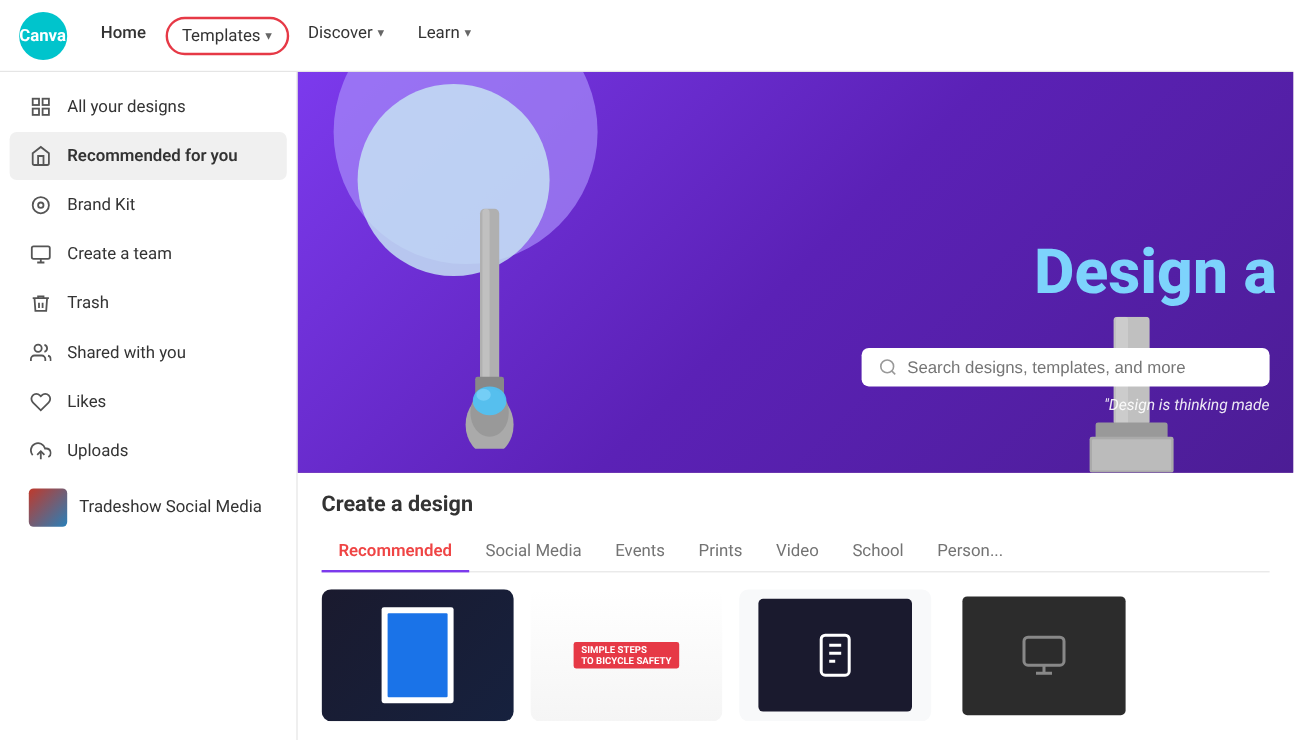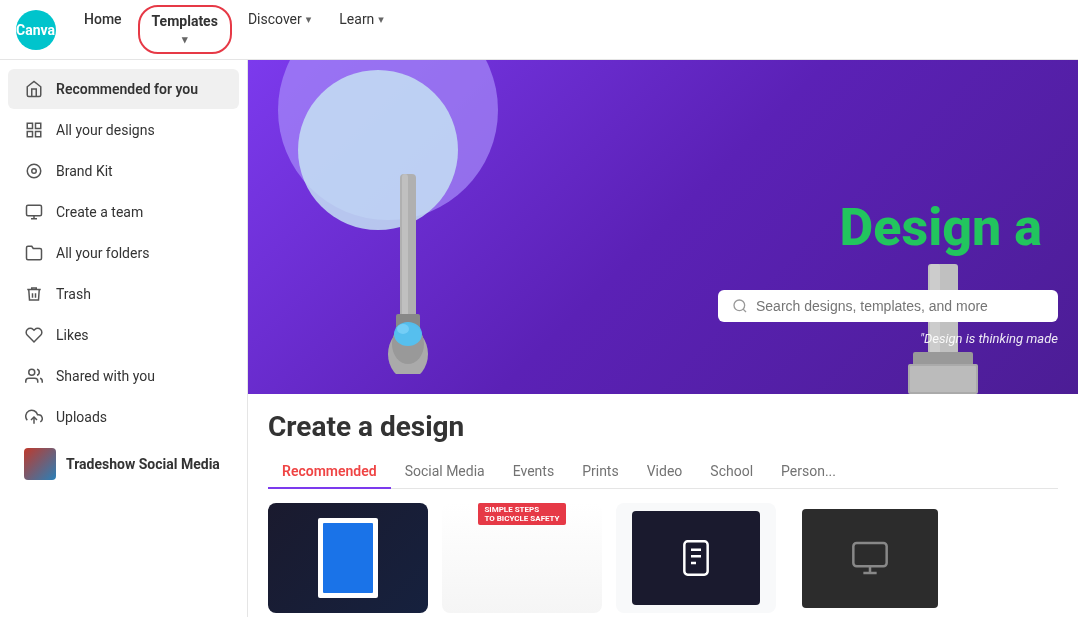--- a/index.html
+++ b/index.html
@@ -34,22 +34,21 @@
       font-size: 14px;
       cursor: pointer;
       display: flex; align-items: center; gap: 4px;
       color: #333;
     }
     .nav-item.home { font-weight: 500; }
     .nav-item.templates-highlighted {
       border: 2px solid #e63946;
       border-radius: 20px;
       color: #333;
-      font-weight: 700;
-      flex-direction: column;
+      font-weight: 400;
     }
     .chevron { font-size: 11px; color: #666; }
 
     
     .main-layout {
       display: flex;
       height: calc(617px - 60px);
     }
 
     
@@ -76,21 +75,20 @@
       font-weight: 600;
     }
     .sidebar-icon {
       width: 20px; height: 20px;
       display: flex; align-items: center; justify-content: center;
       flex-shrink: 0;
       color: #555;
     }
     .sidebar-item.has-thumbnail {
       gap: 10px;
-      font-weight: bold;
     }
     .sidebar-thumbnail {
       width: 32px; height: 32px;
       background: linear-gradient(135deg, #e63946, #457b9d);
       border-radius: 4px;
       flex-shrink: 0;
       overflow: hidden;
     }
 
     
@@ -128,23 +126,23 @@
       background: #c4e0f3;
       border-radius: 50%;
       opacity: 0.85;
     }
     .hero-title {
       position: absolute;
       top: 50%; right: 0;
       transform: translateY(-50%);
       font-size: 52px;
       font-weight: 800;
-      color: #22c55e;
+      color: #7dd3fc;
       text-align: right;
-      padding-right: 36px;
+      padding-right: 14px;
       white-space: nowrap;
     }
     .hero-search {
       position: absolute;
       bottom: 72px; right: 20px;
       display: flex;
       align-items: center;
       background: white;
       border-radius: 6px;
       padding: 8px 14px;
@@ -165,21 +163,21 @@
       font-style: italic;
     }
 
     
     .design-section {
       padding: 16px 20px 0;
       overflow: hidden;
       flex: 1;
     }
     .section-title {
-      font-size: 28px;
+      font-size: 18px;
       font-weight: 700;
       color: #333;
       margin-bottom: 12px;
     }
 
     
     .tabs {
       display: flex;
       gap: 0;
       border-bottom: 1px solid #e5e5e5;
@@ -229,21 +227,21 @@
       width: 50px; height: 70px;
       background: #1a73e8;
       border-radius: 1px;
     }
     .card-2 {
       background: white;
     }
     .card-2-img {
       width: 100%; height: 100%;
       background: linear-gradient(180deg, #fff 0%, #f5f5f5 100%);
-      display: flex; flex-direction: column; align-items: center; 
+      display: flex; flex-direction: column; align-items: center; justify-content: center;
       font-size: 9px; color: #333;
       gap: 4px;
     }
     .card-2-badge {
       background: #e63946;
       color: white;
       font-size: 8px;
       padding: 2px 6px;
       border-radius: 2px;
       font-weight: bold;
@@ -292,42 +290,42 @@
       <span>Learn</span>
       <span class="chevron">▾</span>
     </div>
   </nav>
 </div>
 
 <div class="main-layout">
 
   <aside class="sidebar">
 
-    <div class="sidebar-item active">
-      <span class="sidebar-icon">
-        <svg width="18" height="18" viewBox="0 0 24 24" fill="none" stroke="#555" stroke-width="2">
-          <path d="M3 9l9-7 9 7v11a2 2 0 01-2 2H5a2 2 0 01-2-2z"></path>
-          <polyline points="9 22 9 12 15 12 15 22"></polyline>
-        </svg>
-      </span>
-      <span>Recommended for you</span>
-    </div>
-
     <div class="sidebar-item">
       <span class="sidebar-icon">
         <svg width="18" height="18" viewBox="0 0 24 24" fill="none" stroke="#555" stroke-width="2">
           <rect x="3" y="3" width="7" height="7"></rect>
             <rect x="14" y="3" width="7" height="7"></rect>
           <rect x="3" y="14" width="7" height="7"></rect>
             <rect x="14" y="14" width="7" height="7"></rect>
         </svg>
       </span>
       <span>All your designs</span>
     </div>
 
+    <div class="sidebar-item active">
+      <span class="sidebar-icon">
+        <svg width="18" height="18" viewBox="0 0 24 24" fill="none" stroke="#555" stroke-width="2">
+          <path d="M3 9l9-7 9 7v11a2 2 0 01-2 2H5a2 2 0 01-2-2z"></path>
+          <polyline points="9 22 9 12 15 12 15 22"></polyline>
+        </svg>
+      </span>
+      <span>Recommended for you</span>
+    </div>
+
     <div class="sidebar-item">
       <span class="sidebar-icon">
         <svg width="18" height="18" viewBox="0 0 24 24" fill="none" stroke="#555" stroke-width="2">
           <circle cx="12" cy="12" r="9"></circle>
           <circle cx="12" cy="12" r="3"></circle>
         </svg>
       </span>
       <span>Brand Kit</span>
     </div>
 
@@ -335,60 +333,52 @@
       <span class="sidebar-icon">
         <svg width="18" height="18" viewBox="0 0 24 24" fill="none" stroke="#555" stroke-width="2">
           <rect x="2" y="3" width="20" height="14" rx="2"></rect>
           <line x1="8" y1="21" x2="16" y2="21"></line>
           <line x1="12" y1="17" x2="12" y2="21"></line>
         </svg>
       </span>
       <span>Create a team</span>
     </div>
 
-    <div class="sidebar-item">
-      <span class="sidebar-icon">
-        <svg width="18" height="18" viewBox="0 0 24 24" fill="none" stroke="#555" stroke-width="2">
-          <path d="M22 19a2 2 0 01-2 2H4a2 2 0 01-2-2V5a2 2 0 012-2h5l2 3h9a2 2 0 012 2z"></path>
-        </svg>
-      </span>
-      <span>All your folders</span>
-    </div>
 
     <div class="sidebar-item">
       <span class="sidebar-icon">
         <svg width="18" height="18" viewBox="0 0 24 24" fill="none" stroke="#555" stroke-width="2">
           <polyline points="3 6 5 6 21 6"></polyline>
           <path d="M19 6l-1 14H6L5 6"></path>
           <path d="M10 11v6M14 11v6"></path>
           <path d="M9 6V4h6v2"></path>
         </svg>
       </span>
       <span>Trash</span>
     </div>
 
     <div class="sidebar-item">
       <span class="sidebar-icon">
         <svg width="18" height="18" viewBox="0 0 24 24" fill="none" stroke="#555" stroke-width="2">
-          <path d="M20.84 4.61a5.5 5.5 0 00-7.78 0L12 5.67l-1.06-1.06a5.5 5.5 0 00-7.78 7.78l1.06 1.06L12 21.23l7.78-7.78 1.06-1.06a5.5 5.5 0 000-7.78z"></path>
-        </svg>
-      </span>
-      <span>Likes</span>
-    </div>
-
-    <div class="sidebar-item">
-      <span class="sidebar-icon">
-        <svg width="18" height="18" viewBox="0 0 24 24" fill="none" stroke="#555" stroke-width="2">
           <path d="M17 21v-2a4 4 0 00-4-4H5a4 4 0 00-4 4v2"></path>
           <circle cx="9" cy="7" r="4"></circle>
           <path d="M23 21v-2a4 4 0 00-3-3.87"></path>
           <path d="M16 3.13a4 4 0 010 7.75"></path>
         </svg>
       </span>
       <span>Shared with you</span>
+    </div>
+
+    <div class="sidebar-item">
+      <span class="sidebar-icon">
+        <svg width="18" height="18" viewBox="0 0 24 24" fill="none" stroke="#555" stroke-width="2">
+          <path d="M20.84 4.61a5.5 5.5 0 00-7.78 0L12 5.67l-1.06-1.06a5.5 5.5 0 00-7.78 7.78l1.06 1.06L12 21.23l7.78-7.78 1.06-1.06a5.5 5.5 0 000-7.78z"></path>
+        </svg>
+      </span>
+      <span>Likes</span>
     </div>
 
     <div class="sidebar-item">
       <span class="sidebar-icon">
         <svg width="18" height="18" viewBox="0 0 24 24" fill="none" stroke="#555" stroke-width="2">
           <polyline points="16 16 12 12 8 16"></polyline>
           <line x1="12" y1="12" x2="12" y2="21"></line>
           <path d="M20.39 18.39A5 5 0 0018 9h-1.26A8 8 0 103 16.3"></path>
         </svg>
       </span>

